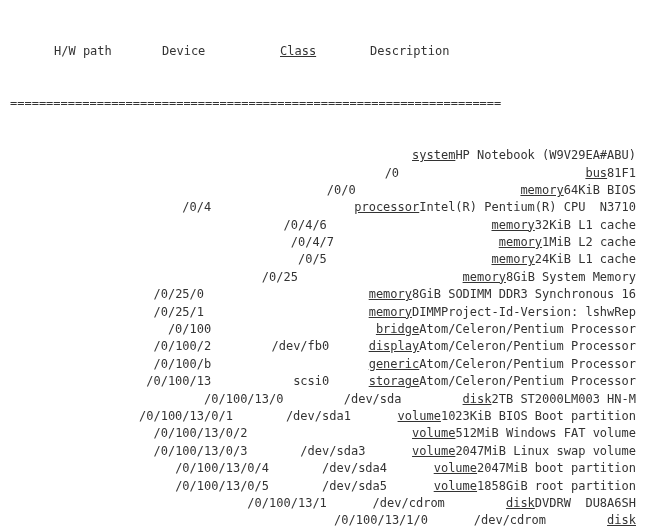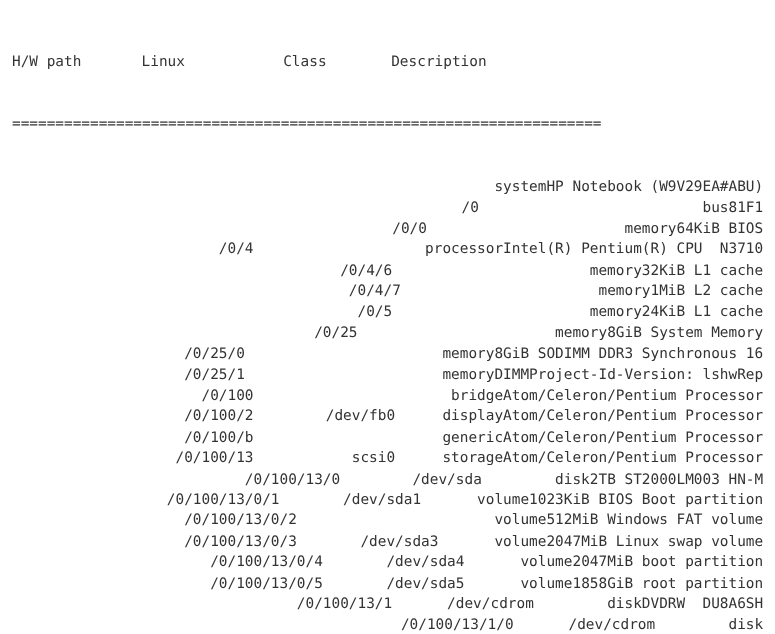--- a/index.html
+++ b/index.html
@@ -15,25 +15,25 @@
     padding: 8px 10px;
     white-space: pre;
     width: 646px;
     box-sizing: border-box;
     overflow: hidden;
   }
   .row { display: block; text-align: right; }
   .hdr { display: block; }
   .sep { display: block; letter-spacing: 0; }
   .cell { display: inline-block; vertical-align: top; }
-  .hw    { width: 108px; }
+  .hw    { width: 108px; margin-left: 44px; }
   .dev   { width: 118px; }
-  .cls   { width: 90px; }
+  .cls   { width: 90px; text-decoration: underline; }
   .desc  { width: auto; }
 </style>
 </head>
 <body>
 
 <div class="terminal">
-  <span class="hdr"><span class="cell hw">H/W path</span><span class="cell dev">Linux</span><span class="cell cls">Class</span><span class="cell desc">Description</span></span>
+  <span class="hdr"><span class="cell hw">H/W path</span><span class="cell dev">Device</span><span class="cell cls">Class</span><span class="cell desc">Description</span></span>
   <span class="sep">====================================================================</span>
   <div id="rows-container"><span class="row"><span class="cell hw"></span><span class="cell dev"></span><span class="cell cls">system</span><span class="cell desc">HP Notebook (W9V29EA#ABU)</span></span><span class="row"><span class="cell hw">/0</span><span class="cell dev"></span><span class="cell cls">bus</span><span class="cell desc">81F1</span></span><span class="row"><span class="cell hw">/0/0</span><span class="cell dev"></span><span class="cell cls">memory</span><span class="cell desc">64KiB BIOS</span></span><span class="row"><span class="cell hw">/0/4</span><span class="cell dev"></span><span class="cell cls">processor</span><span class="cell desc">Intel(R) Pentium(R) CPU  N3710</span></span><span class="row"><span class="cell hw">/0/4/6</span><span class="cell dev"></span><span class="cell cls">memory</span><span class="cell desc">32KiB L1 cache</span></span><span class="row"><span class="cell hw">/0/4/7</span><span class="cell dev"></span><span class="cell cls">memory</span><span class="cell desc">1MiB L2 cache</span></span><span class="row"><span class="cell hw">/0/5</span><span class="cell dev"></span><span class="cell cls">memory</span><span class="cell desc">24KiB L1 cache</span></span><span class="row"><span class="cell hw">/0/25</span><span class="cell dev"></span><span class="cell cls">memory</span><span class="cell desc">8GiB System Memory</span></span><span class="row"><span class="cell hw">/0/25/0</span><span class="cell dev"></span><span class="cell cls">memory</span><span class="cell desc">8GiB SODIMM DDR3 Synchronous 16</span></span><span class="row"><span class="cell hw">/0/25/1</span><span class="cell dev"></span><span class="cell cls">memory</span><span class="cell desc">DIMMProject-Id-Version: lshwRep</span></span><span class="row"><span class="cell hw">/0/100</span><span class="cell dev"></span><span class="cell cls">bridge</span><span class="cell desc">Atom/Celeron/Pentium Processor</span></span><span class="row"><span class="cell hw">/0/100/2</span><span class="cell dev">/dev/fb0</span><span class="cell cls">display</span><span class="cell desc">Atom/Celeron/Pentium Processor</span></span><span class="row"><span class="cell hw">/0/100/b</span><span class="cell dev"></span><span class="cell cls">generic</span><span class="cell desc">Atom/Celeron/Pentium Processor</span></span><span class="row"><span class="cell hw">/0/100/13</span><span class="cell dev">scsi0</span><span class="cell cls">storage</span><span class="cell desc">Atom/Celeron/Pentium Processor</span></span><span class="row"><span class="cell hw">/0/100/13/0</span><span class="cell dev">/dev/sda</span><span class="cell cls">disk</span><span class="cell desc">2TB ST2000LM003 HN-M</span></span><span class="row"><span class="cell hw">/0/100/13/0/1</span><span class="cell dev">/dev/sda1</span><span class="cell cls">volume</span><span class="cell desc">1023KiB BIOS Boot partition</span></span><span class="row"><span class="cell hw">/0/100/13/0/2</span><span class="cell dev"></span><span class="cell cls">volume</span><span class="cell desc">512MiB Windows FAT volume</span></span><span class="row"><span class="cell hw">/0/100/13/0/3</span><span class="cell dev">/dev/sda3</span><span class="cell cls">volume</span><span class="cell desc">2047MiB Linux swap volume</span></span><span class="row"><span class="cell hw">/0/100/13/0/4</span><span class="cell dev">/dev/sda4</span><span class="cell cls">volume</span><span class="cell desc">2047MiB boot partition</span></span><span class="row"><span class="cell hw">/0/100/13/0/5</span><span class="cell dev">/dev/sda5</span><span class="cell cls">volume</span><span class="cell desc">1858GiB root partition</span></span><span class="row"><span class="cell hw">/0/100/13/1</span><span class="cell dev">/dev/cdrom</span><span class="cell cls">disk</span><span class="cell desc">DVDRW  DU8A6SH</span></span><span class="row"><span class="cell hw">/0/100/13/1/0</span><span class="cell dev">/dev/cdrom</span><span class="cell cls">disk</span><span class="cell desc"></span></span></div>
 </div>
 
 </body></html>

